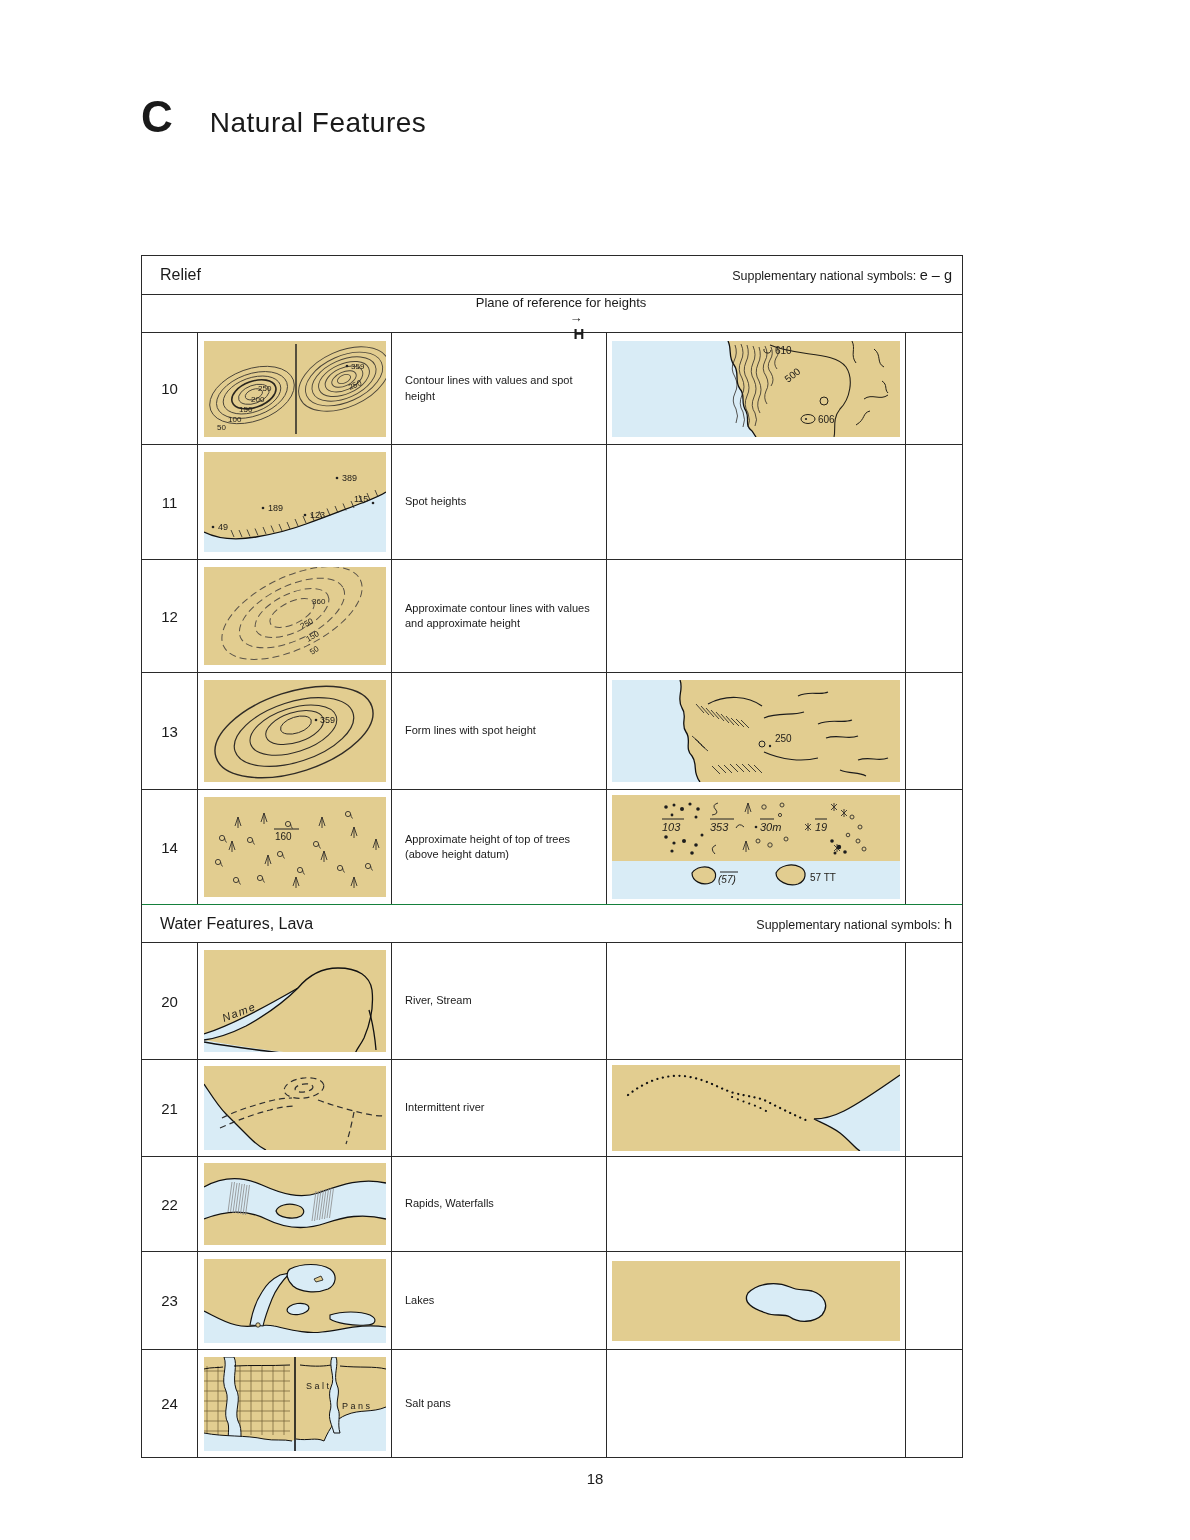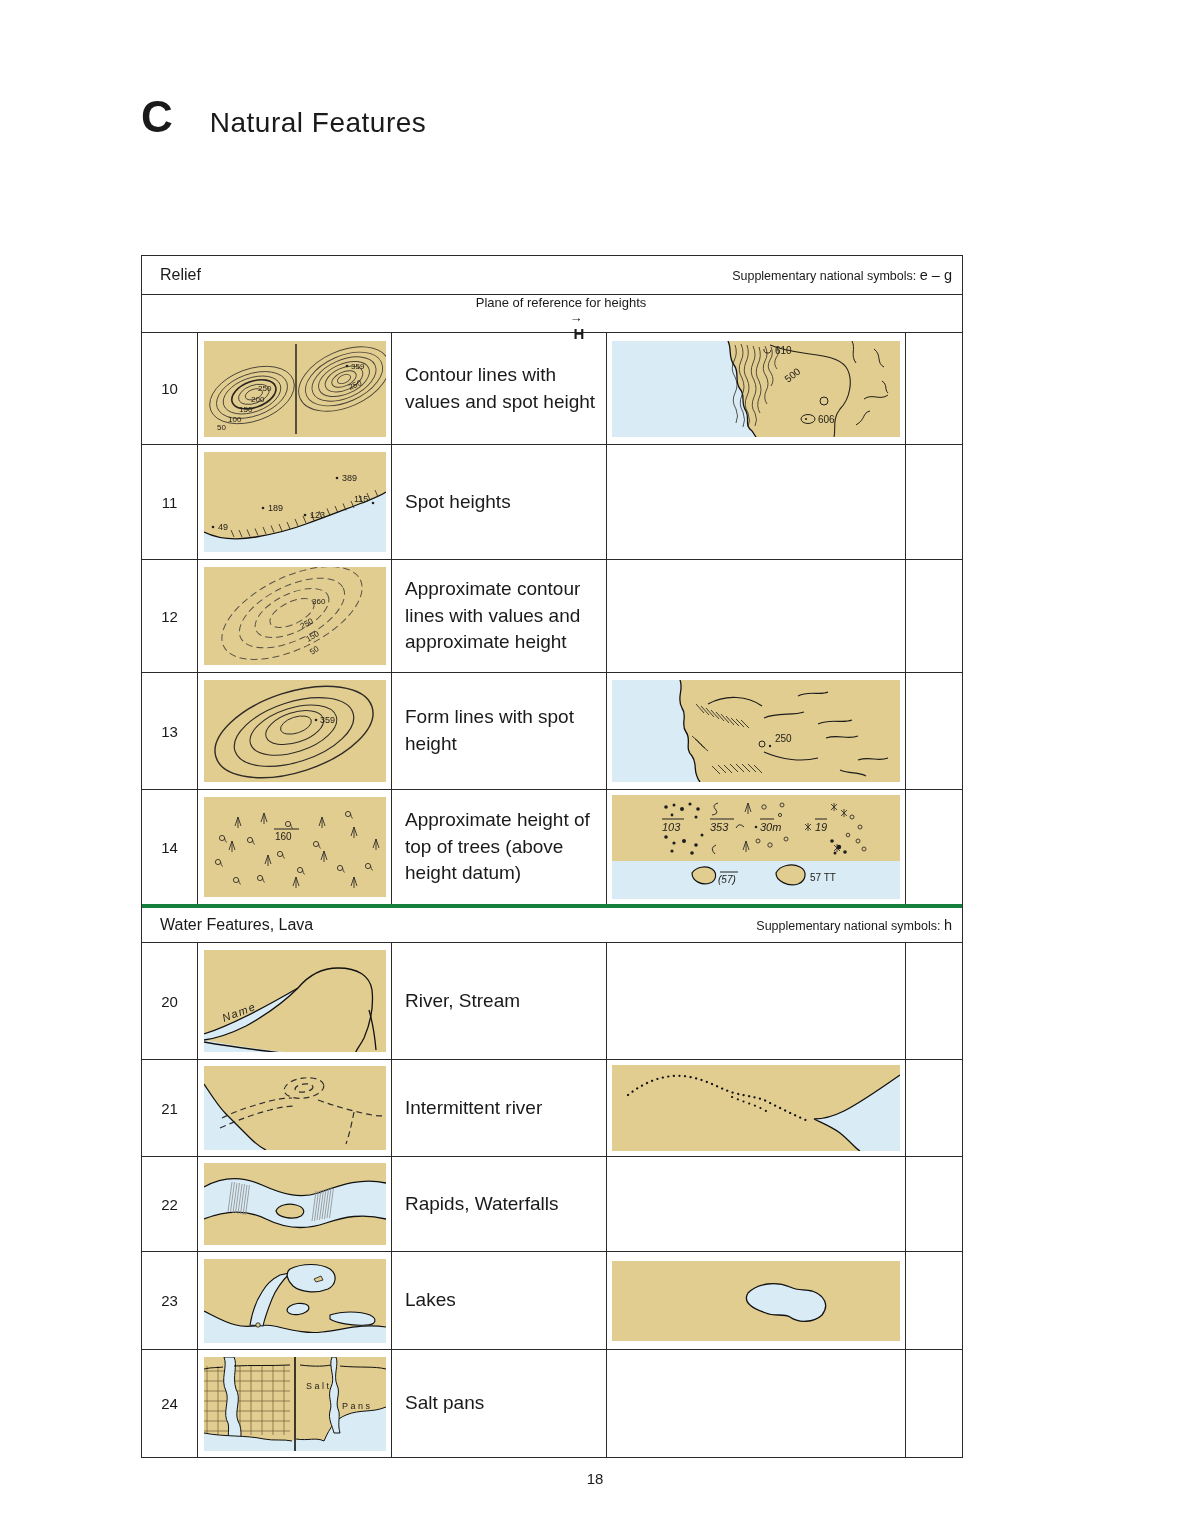--- a/index.html
+++ b/index.html
@@ -3,36 +3,36 @@
 <meta charset="utf-8">
 <style>
   html,body{margin:0;padding:0;background:#ffffff;}
   .page{position:relative;width:1190px;height:1540px;background:#fff;
         font-family:"Liberation Sans",sans-serif;color:#1a1a1a;overflow:hidden;}
   .doc-header{position:absolute;left:141px;top:92px;display:flex;align-items:baseline;gap:36px;}
   .doc-letter{font-size:44px;font-weight:bold;letter-spacing:1px;}
   .doc-title{font-size:28px;letter-spacing:0.5px;}
   .doc-table{position:absolute;left:141px;top:207px;width:822px;border:1.6px solid #2a2a2a;box-sizing:border-box;margin-top:48px;}
   .sec-row{height:38px;display:flex;align-items:center;justify-content:space-between;
-           padding:0 10px 0 18px;box-sizing:border-box;border-top:4px solid #15803d;}
+           padding:0 10px 0 18px;box-sizing:border-box;border-top:1px solid #15803d;}
   .sec-row:first-child{border-top:none;}
   .sec-title{font-size:16px;}
   .sec-supp{font-size:12.5px;}
   .sec-supp .supp-letters{font-size:14.5px;text-align:center;}
   .plane-row{height:38px;display:flex;align-items:center;padding-left:18px;
              box-sizing:border-box;border-top:1px solid #2a2a2a;font-size:13px;flex-direction:column;}
   .plane-arrow{margin-left:30px;font-size:13px;}
   .plane-value{margin-left:36px;font-size:15px;font-weight:bold;}
   .trow{display:grid;grid-template-columns:55px 194px 215px 299px 1fr;
         border-top:1px solid #2a2a2a;box-sizing:border-box;}
   .cell{box-sizing:border-box;min-height:100%;}
   .cell + .cell{border-left:1px solid #2a2a2a;}
   .cell.num{display:flex;align-items:center;justify-content:center;font-size:15px;}
   .cell.sym,.cell.intl{display:flex;align-items:center;justify-content:center;}
-  .cell.desc{display:flex;align-items:center;padding:6px 10px 6px 13px;font-size:19px;line-height:1.4;}
+  .cell.desc{display:flex;align-items:center;padding:6px 10px 6px 13px;font-size:11px;line-height:1.4;}
   .pagenum{position:absolute;left:0;right:0;top:1470px;text-align:center;font-size:15px;}
   svg text{font-family:"Liberation Sans",sans-serif;fill:#24211c;}
   .maplabel{font-size:8px;}
   .biglabel{font-size:10px;}
 </style>
 </head>
 <body>
 
 <div class="page">
 

